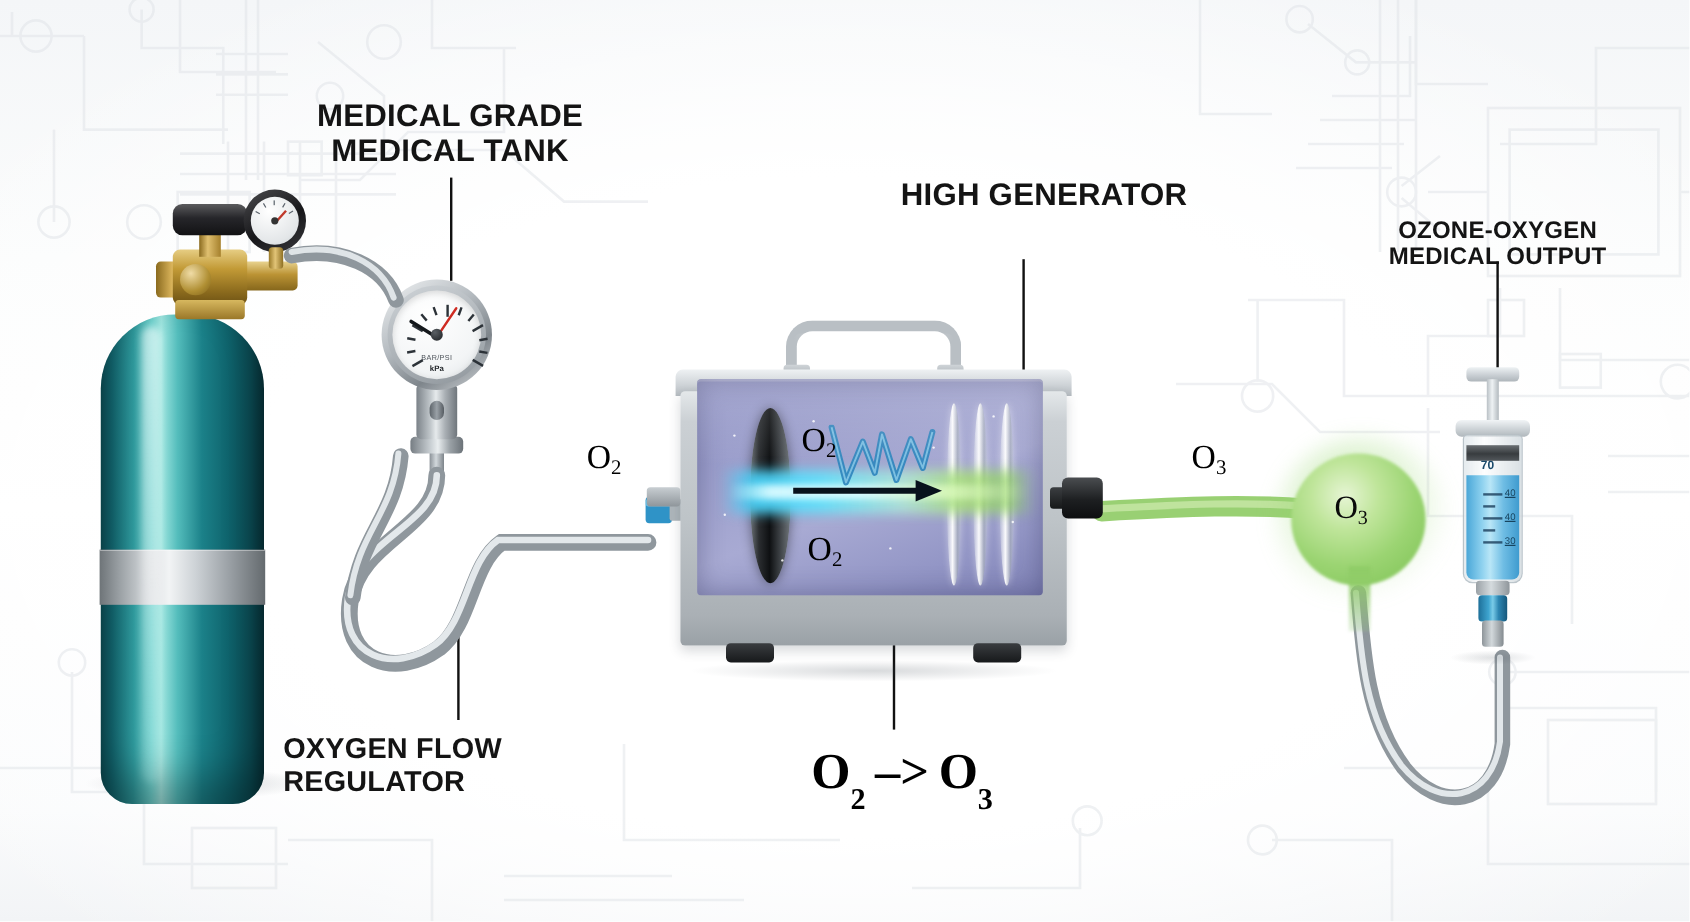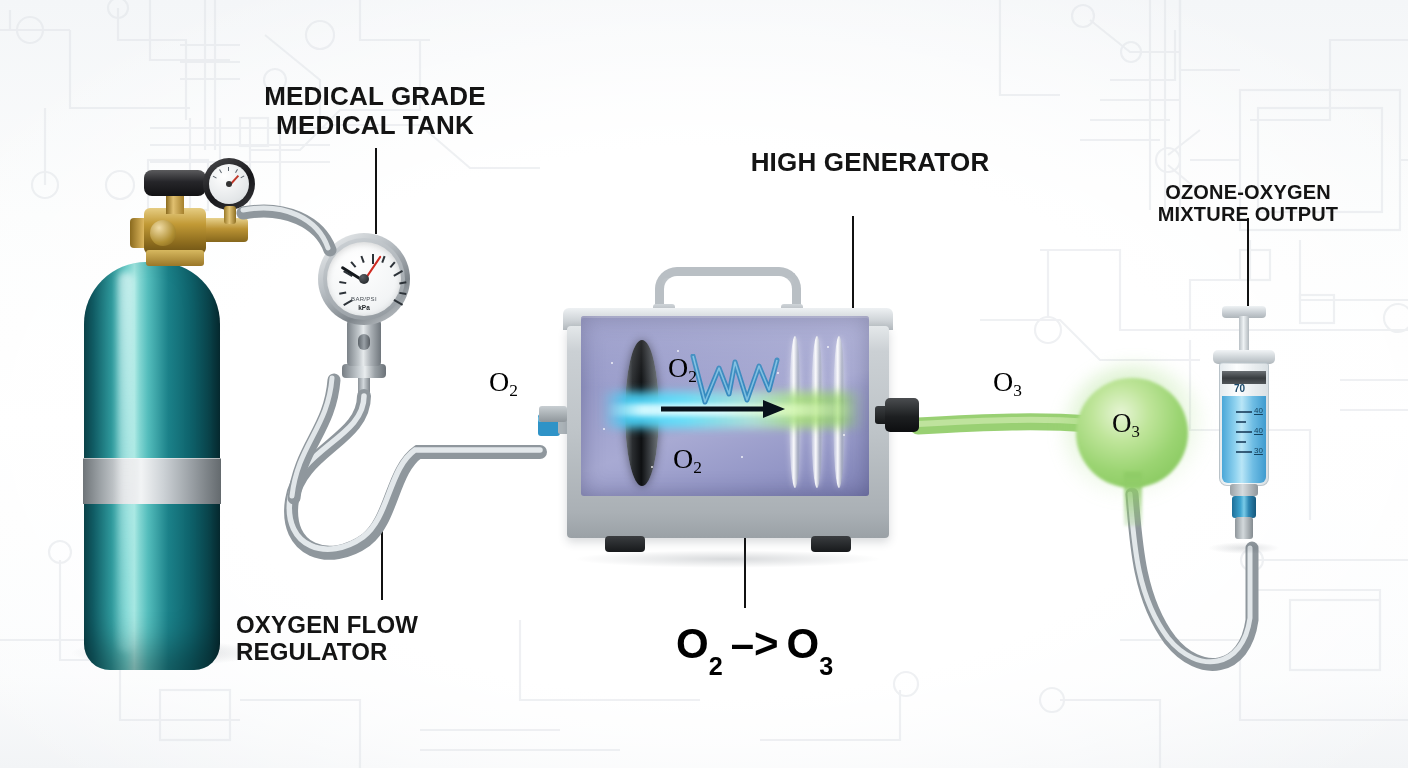--- a/index.html
+++ b/index.html
@@ -28,21 +28,21 @@
   .label .l2{display:block;}
   .lead{position:absolute;background:#111;width:1.6px;transform-origin:top center;}
   .dot{position:absolute;width:7px;height:7px;border-radius:50%;background:#111;}
 
   
   .chem{position:absolute;color:#000;font-weight:400;
         font-family:"Liberation Serif", serif;}
   .chem sub{font-size:.62em;vertical-align:baseline;position:relative;top:.28em;}
 
   .eq{position:absolute;color:#000;font-weight:700;font-size:42px;
-      font-family:Liberation Sans, sans-serif;white-space:nowrap;}
+      font-family:Liberation Serif, serif;white-space:nowrap;}
   .eq sub{font-size:.6em;position:relative;top:.30em;font-weight:700;}
 
   
   #cylinder{position:absolute;left:84px;top:262px;width:136px;height:408px;}
   .cyl-body{position:absolute;left:0;top:0;width:136px;height:408px;
     border-radius:62px 62px 26px 26px;
     background:linear-gradient(90deg,
       #0c4d55 0%, #12656e 7%, #2f9a9d 20%, #6fd3cf 31%, #9fe6e0 37%,
       #54bdbc 47%, #1b8189 62%, #0f646d 78%, #0a4850 92%, #062f36 100%);
     box-shadow:inset 0 -22px 34px rgba(0,0,0,.30);}
@@ -305,21 +305,21 @@
   <div class="lead" style="left:375px;top:148px;height:86px;"></div>
 
   <div class="label" style="left:650px;top:148px;width:440px;font-size:26px;">
     <span class="l1">HIGH GENERATOR</span>
   </div>
   <div class="lead" style="left:852px;top:216px;height:150px;"></div>
   <div class="dot" style="left:848.5px;top:363px;"></div>
 
   <div class="label" style="left:1108px;top:160px;width:280px;font-size:20px;margin-top:21px;">
     <span class="l1">OZONE-OXYGEN</span>
-    <span class="l2">MIXTURE OUTPUT</span>
+    <span class="l2">MEDICAL OUTPUT</span>
   </div>
   <div class="lead" style="left:1247px;top:218px;height:94px;"></div>
 
   <div class="label" style="left:236px;top:612px;width:310px;font-size:24px;text-align:left;">
     <span class="l1">OXYGEN FLOW REGULATOR</span>
   </div>
   <div class="lead" style="left:381px;top:508px;height:92px;"></div>
 
   <div class="lead" style="left:744px;top:462px;height:146px;"></div>
   <div class="dot" style="left:740.5px;top:459px;"></div>

